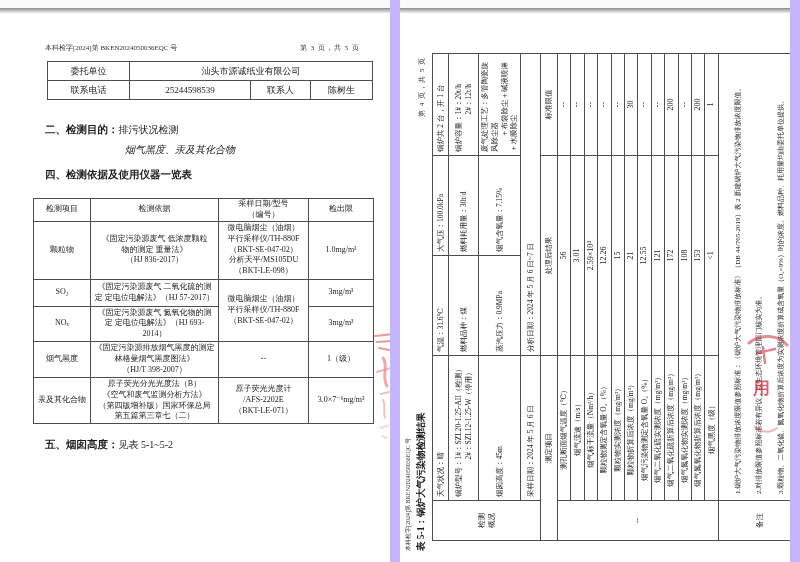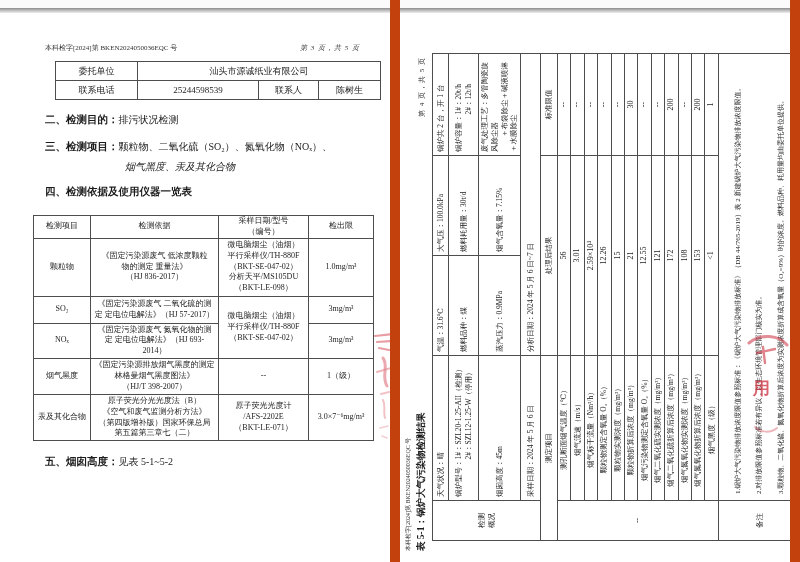--- a/index.html
+++ b/index.html
@@ -1,42 +1,42 @@
 <!DOCTYPE html>
 <html><head>
 <meta charset="utf-8">
 <style>
   * { margin:0; padding:0; box-sizing:border-box; }
   html,body { width:800px; height:562px; }
   body { font-family:"Liberation Serif","DejaVu Serif",serif; color:#1c1c1c; }
-  .viewer { position:relative; width:800px; height:562px; background:#c2410c; overflow:hidden; }
+  .viewer { position:relative; width:800px; height:562px; background:#c4b5fd; overflow:hidden; }
 
   
   .prev-strip { position:absolute; top:0; height:8px; width:390px; background:#fbfbfb; }
   .edge-shadow { position:absolute; top:8px; height:5px; width:390px;
                  background:linear-gradient(180deg,#8d8d8d 0%,#c9c9c9 60%,#ededed 100%); }
 
   .page { position:absolute; top:13px; width:390px; height:549px; background:#ffffff; overflow:hidden; }
   .page-left { left:0; }
   .page-right { left:400px; }
 
   
   .lp-inner { position:relative; width:100%; height:100%; padding:30px 18px 0 45px; font-size:9.5px; }
   .lp-docline { display:flex; justify-content:space-between; font-size:7px; color:#333; padding-right:12px; }
-  .lp-doc-right { letter-spacing:1px;font-style:italic; }
+  .lp-doc-right { letter-spacing:1px; }
   .sec-title { font-weight:bold; font-size:10.5px; margin-top:11px; }
-  .sec-inline { font-size:10px; margin-top:13px; }
+  .sec-inline { font-size:10px; margin-top:23px; }
   .sec-inline b { font-size:10.5px; }
   .s3-line2 { padding-left:80px; margin-top:6px; font-size:10px;font-style:italic; }
 
   table.doc { border-collapse:collapse; table-layout:fixed; }
   table.doc td, table.doc th { border:1px solid #4d4d4d; font-weight:normal; text-align:center;
       vertical-align:middle; white-space:pre-line; overflow:hidden; }
 
-  .lt { width:325px; margin-top:8px; margin-left:10px; font-size:9px; }
+  .lt { width:325px; margin-top:8px; margin-left:2px; font-size:9px; }
   .lt td { height:19px; }
   .it { width:340px; margin-top:16px; margin-left:-12px; font-size:8px; line-height:1.35; }
   .it td { padding:1px 2px; }
   .s5 { margin-top:14px; }
 
   
   .stamp-left { position:absolute; left:371px; top:315px; width:26px; height:128px; opacity:.62; }
 
   
   .rot-wrap { position:absolute; left:4px; top:18px; width:520px; height:360px;
@@ -95,21 +95,20 @@
           <td>联系电话</td>
           <td>25244598539</td>
           <td>联系人</td>
           <td>陈树生</td>
         </tr>
       </tbody>
         </table>
 
       <div class="sec-inline"><b>二、检测目的：</b><span>排污状况检测</span></div>
 
-      <div class="sec-inline"><b>三、检测项目：</b><span>颗粒物、二氧化硫（SO₂）、氮氧化物（NOₓ）、</span></div>
       <div class="s3-line2">烟气黑度、汞及其化合物</div>
 
       <div class="sec-title">四、检测依据及使用仪器一览表</div>
 
       <table class="doc it">
         <colgroup>
             <col style="width:57px">
             <col style="width:128px">
             <col style="width:90px">
             <col style="width:65px">

